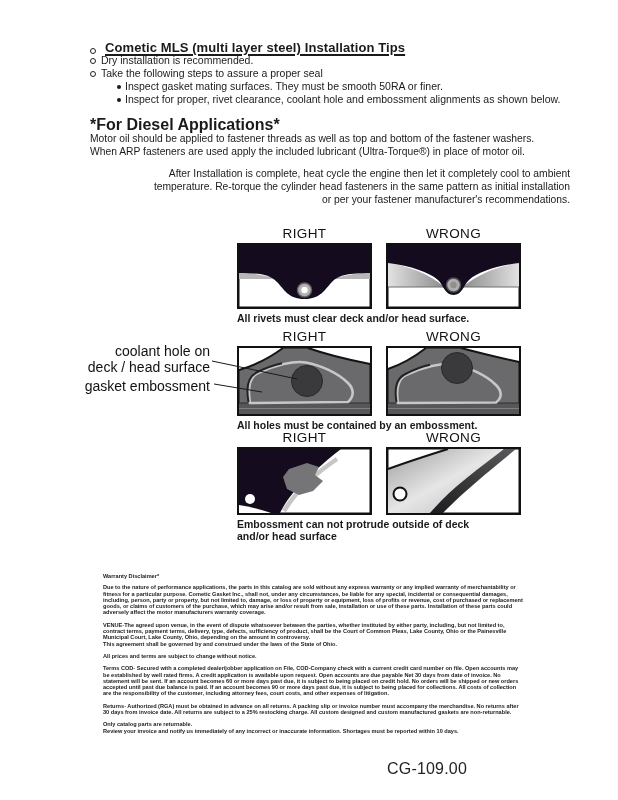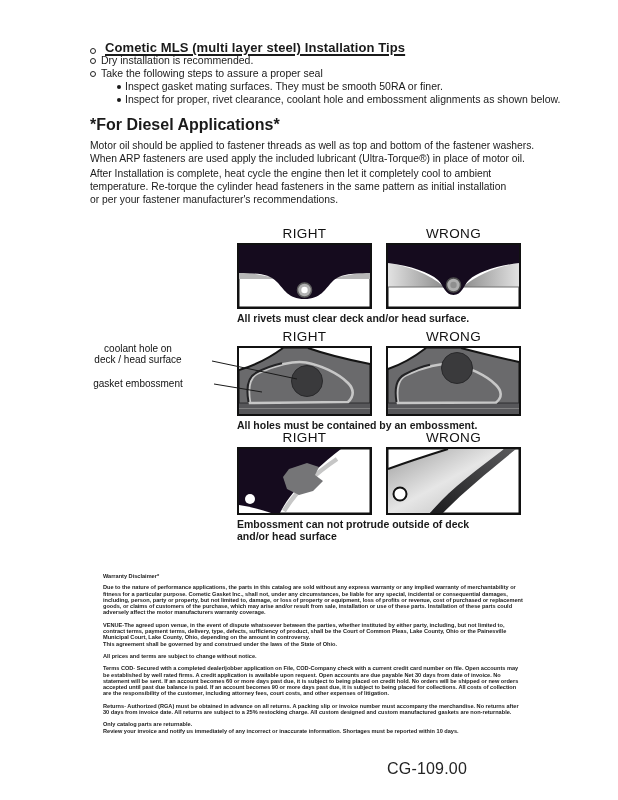--- a/index.html
+++ b/index.html
@@ -12,29 +12,29 @@
     text-decoration:underline;text-decoration-thickness:1.5px;text-underline-offset:2px;
     letter-spacing:.1px;
   }
   .bullets{position:absolute;left:90px;top:44px;font-size:10.5px;line-height:13px;}
   .b-row{display:flex;align-items:flex-start;}
   .b-row .mk{flex:0 0 auto;width:4px;height:4px;border:1px solid #222;border-radius:50%;margin:4px 5px 0 0;}
   .sb-row{display:flex;align-items:flex-start;margin-left:27px;}
   .sb-row .mk{flex:0 0 auto;width:4px;height:4px;background:#1a1a1a;border:none;border-radius:50%;margin:4.5px 4px 0 0;}
   .diesel-h{position:absolute;left:90px;top:116px;font-size:16px;font-weight:bold;}
   .para{position:absolute;left:90px;width:480px;font-size:10.3px;line-height:12.8px;white-space:pre-line;}
-  #p1{top:140px;} #p2{top:168px;} #note{top:210px;}
+  #p1{top:133px;} #p2{top:168px;text-align:right;} #note{top:210px;}
   .dg-row{position:absolute;left:237px;width:276px;}
   #row1{top:226px;} #row2{top:329px;} #row3{top:430px;}
   .pair{display:flex;gap:14px;}
   .col{width:135px;}
   .rw{font-size:13.5px;letter-spacing:.4px;text-align:center;height:17px;color:#111;}
   .col svg{display:block;}
   .cap{margin-top:3px;font-size:10.5px;font-weight:bold;white-space:pre-line;line-height:12px;}
-  .side-label{position:absolute;text-align:center;font-size:10px;line-height:11px;white-space:pre-line;color:#111;}
+  .side-label{position:absolute;text-align:right;font-size:14px;line-height:16px;white-space:pre-line;color:#111;}
   #coolant-label{left:66px;width:144px;top:343px;}
   #embossment-label{left:66px;width:144px;top:378px;}
   .overlay{position:absolute;left:0;top:0;pointer-events:none;}
   .disclaimer{position:absolute;left:103px;top:573px;width:458px;font-size:5.6px;line-height:6.3px;font-weight:bold;color:#222;}
   .disclaimer .dh{margin-bottom:5px;}
   .disclaimer p{margin:0 0 6px 0;white-space:pre-line;}
   .footer{position:absolute;left:387px;top:760px;font-size:16px;letter-spacing:.2px;color:#242424;}
 </style>
 </head>
 <body>

